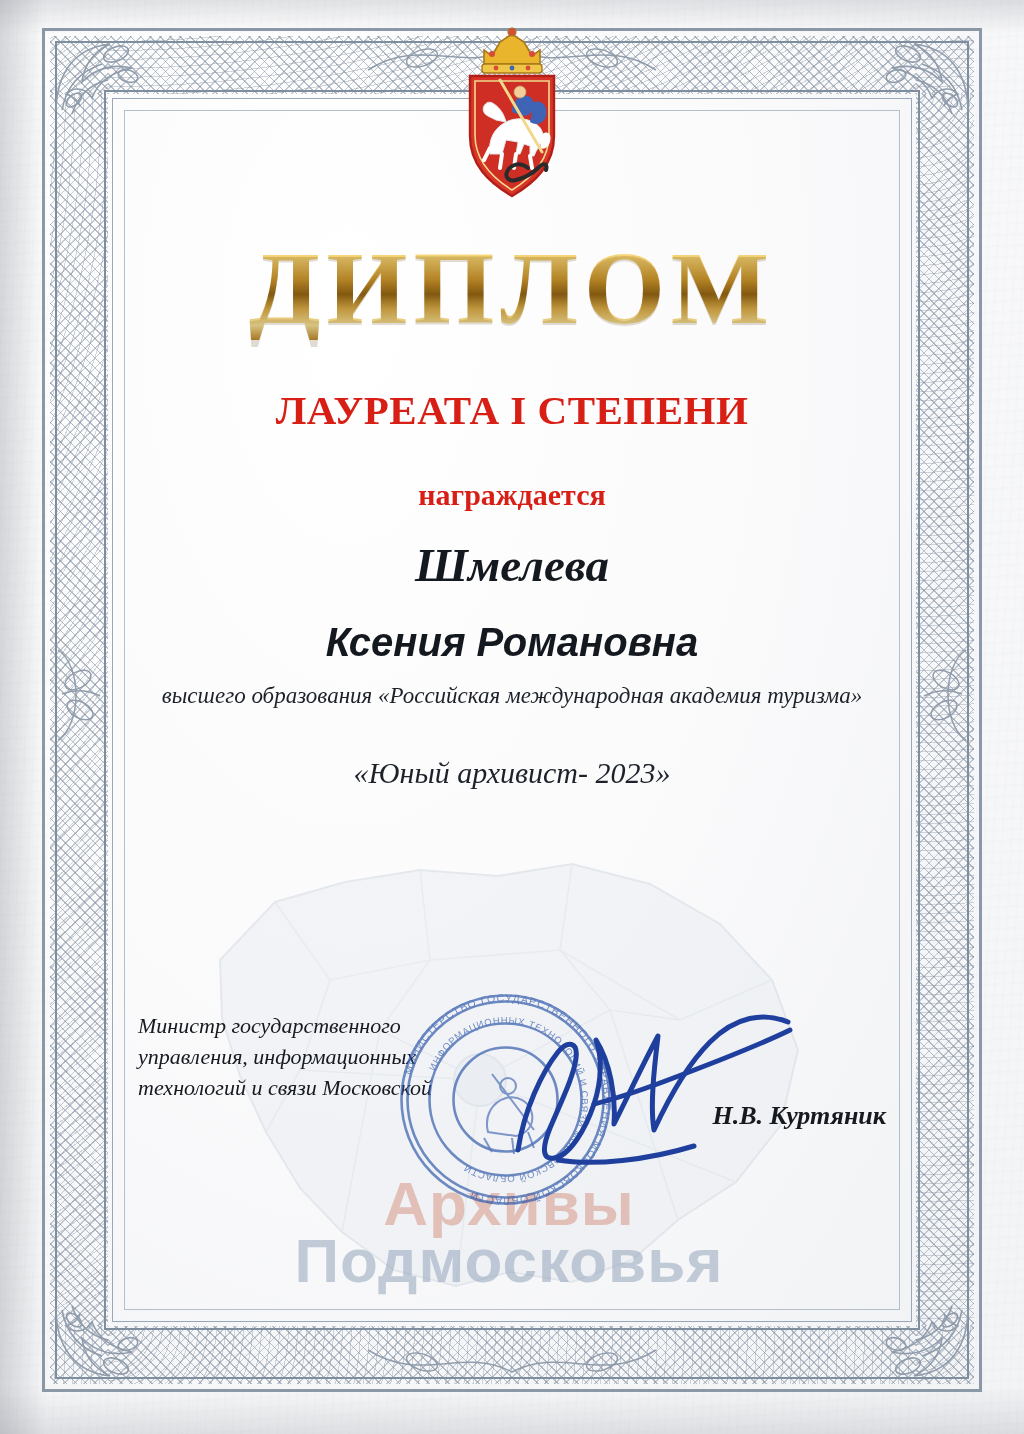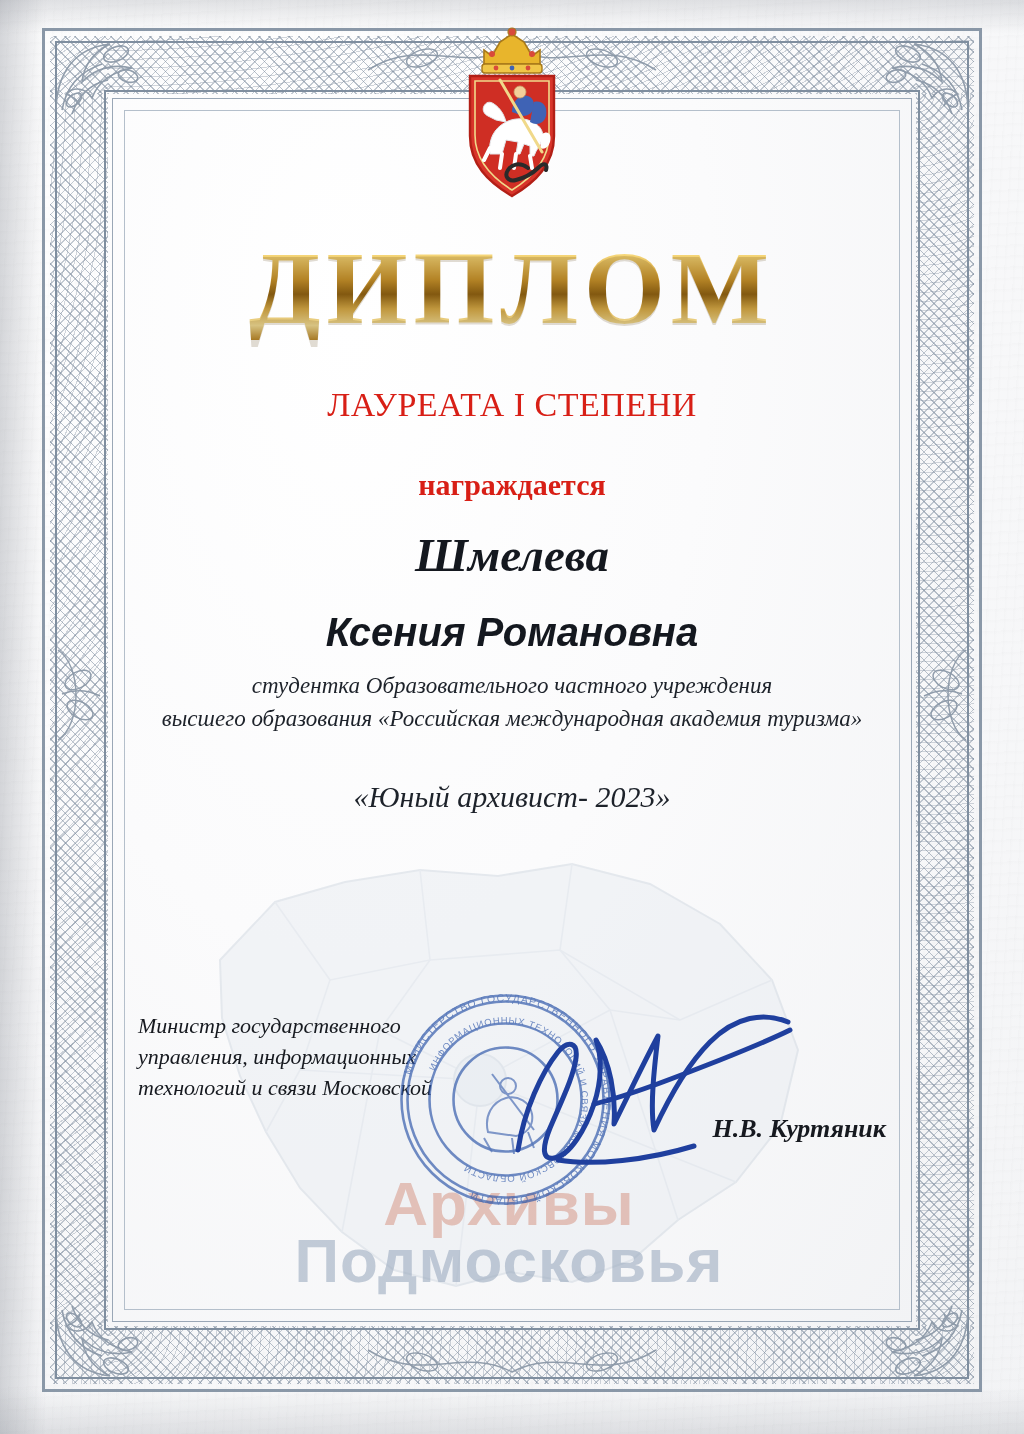--- a/index.html
+++ b/index.html
@@ -189,22 +189,22 @@
     -webkit-background-clip: text;
     background-clip: text;
     color: transparent;
     -webkit-text-fill-color: transparent;
     text-shadow: 0 2px 0 rgba(90,60,10,0.18);
   }
 
   .subtitle-degree {
     margin: 46px 0 0 0;
     font-family: "Liberation Serif", serif;
-    font-weight: normal;
-    font-size: 34px;
+    font-weight: bold;
+    font-size: 41px;
     letter-spacing: 0.5px;
     color: #d81f16;
   }
 
   .competition {
     margin: 22px 0 0 0;
     font-family: "Liberation Serif", serif;
     font-weight: bold;
     font-size: 31px;
     line-height: 1.34;
@@ -269,21 +269,21 @@
     text-align: left;
     font-family: "Liberation Serif", serif;
     font-style: italic;
     font-size: 22px;
     line-height: 1.42;
     color: #16191f;
   }
   .signer-name {
     position: absolute;
     right: 0;
-    top: 104px;
+    top: 91px;
     font-family: "Liberation Serif", serif;
     font-style: italic;
     font-weight: bold;
     font-size: 26px;
     color: #16191f;
   }
   .official-stamp {
     position: absolute;
     left: 250px;
     top: -28px;
@@ -468,21 +468,20 @@
     <h1 class="title-diplom">ДИПЛОМ</h1>
     <div class="subtitle-degree">ЛАУРЕАТА I СТЕПЕНИ</div>
 
 
     <div class="awarded-to-label">награждается</div>
 
     <div class="recipient-surname">Шмелева</div>
     <div class="recipient-name">Ксения Романовна</div>
 
     <div class="recipient-affiliation">
-      <div>студентка Образовательного частного учреждения</div>
       <div>высшего образования «Российская международная академия туризма»</div>
     </div>
 
     <div class="project-title">«Юный архивист- 2023»</div>
   </div>
 
   <div class="signature-block">
     <div class="signer-title">
       <div>Министр государственного</div>
       <div>управления, информационных</div>

